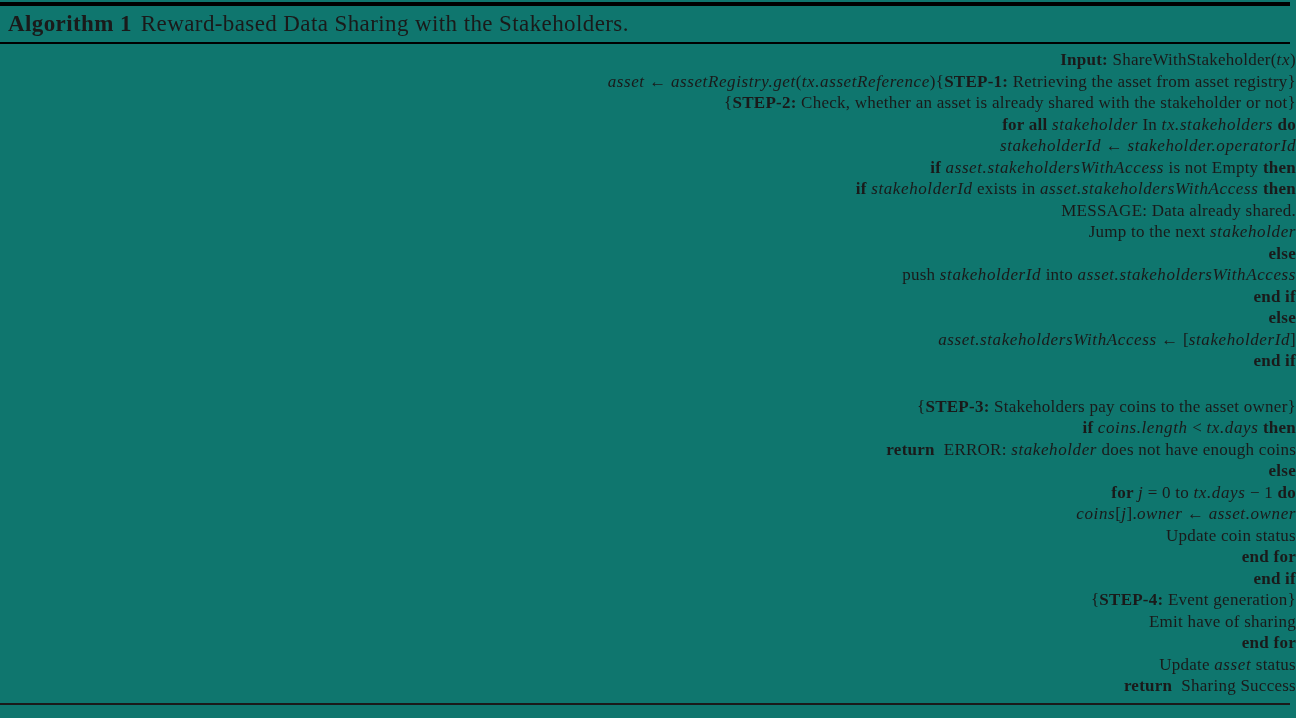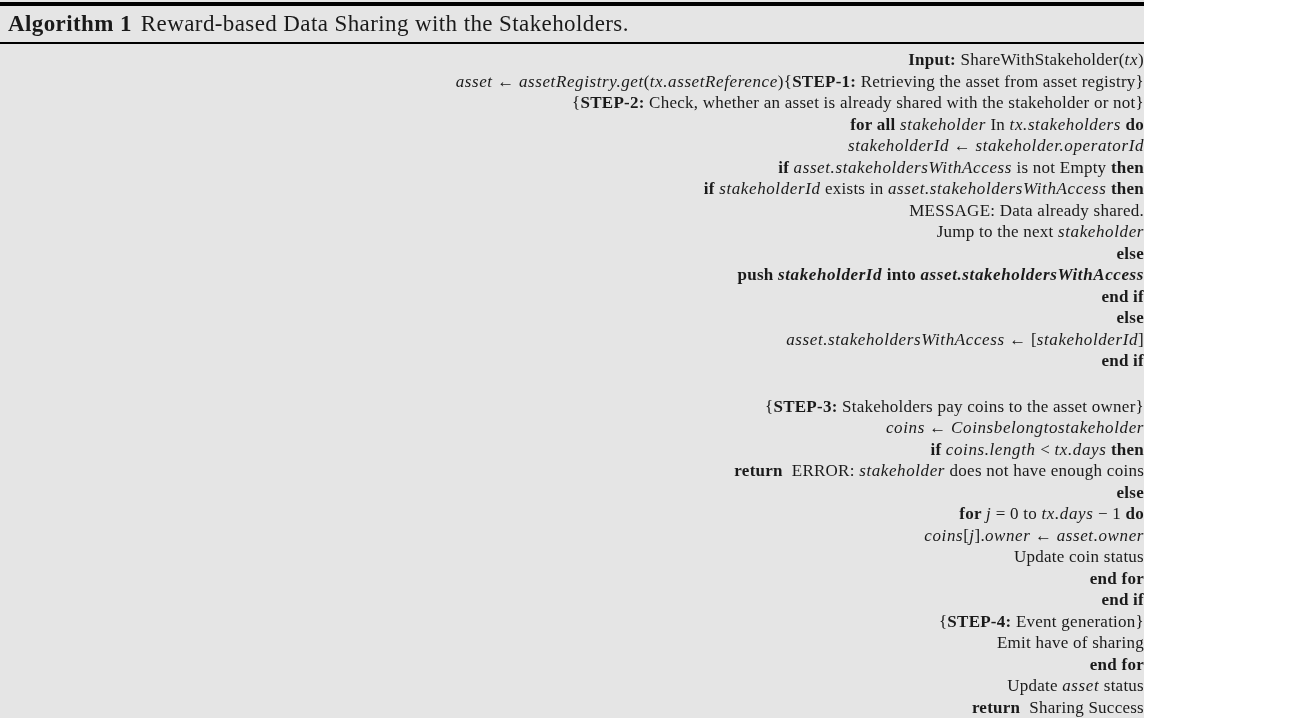--- a/index.html
+++ b/index.html
@@ -2,23 +2,23 @@
 <html><head>
 <meta charset="utf-8">
 <style>
   html, body {
     margin: 0;
     padding: 0;
     background: #ffffff;
   }
   .page {
     position: relative;
-    width: 1144px;
+    width: 1296px;
     height: 718px;
-    background: #e5e5e5;
+    background: #0f766e;
     font-family: "Liberation Serif", "DejaVu Serif", serif;
     color: #1a1a1a;
     overflow: hidden;
     box-sizing: border-box;
   }
   .rule {
     background: #000000;
     margin: 0 4px 0 0;
     width: 1290px;
   }
@@ -66,27 +66,26 @@
       <div class="line" style="padding-left: 10px;"><span class="seg-kw">Input:</span><span class="seg-txt"> ShareWithStakeholder(</span><span class="seg-var">tx</span><span class="seg-txt">)</span></div>
       <div class="line" style="padding-left: 41px;"><span class="seg-var">asset</span><span class="seg-txt"> ← </span><span class="seg-var">assetRegistry.get</span><span class="seg-txt">(</span><span class="seg-var">tx.assetReference</span><span class="seg-txt">){</span><span class="seg-kw">STEP-1:</span><span class="seg-txt"> Retrieving the asset from asset registry}</span></div>
       <div class="line" style="padding-left: 23.2px;"><span class="seg-txt">{</span><span class="seg-kw">STEP-2:</span><span class="seg-txt"> Check, whether an asset is already shared with the stakeholder or not}</span></div>
       <div class="line" style="padding-left: 23.2px;"><span class="seg-kw">for all </span><span class="seg-var">stakeholder</span><span class="seg-txt"> In </span><span class="seg-var">tx.stakeholders</span><span class="seg-kw"> do</span></div>
       <div class="line" style="padding-left: 49.6px;"><span class="seg-var">stakeholderId</span><span class="seg-txt"> ← </span><span class="seg-var">stakeholder.operatorId</span></div>
       <div class="line" style="padding-left: 36.4px;"><span class="seg-kw">if </span><span class="seg-var">asset.stakeholdersWithAccess</span><span class="seg-txt"> is not Empty </span><span class="seg-kw">then</span></div>
       <div class="line" style="padding-left: 49.6px;"><span class="seg-kw">if </span><span class="seg-var">stakeholderId</span><span class="seg-txt"> exists in </span><span class="seg-var">asset.stakeholdersWithAccess</span><span class="seg-kw"> then</span></div>
       <div class="line" style="padding-left: 62.8px;"><span class="seg-txt">MESSAGE: Data already shared.</span></div>
       <div class="line" style="padding-left: 62.8px;"><span class="seg-txt">Jump to the next </span><span class="seg-var">stakeholder</span></div>
       <div class="line" style="padding-left: 49.6px;"><span class="seg-kw">else</span></div>
-      <div class="line" style="padding-left: 62.8px; font-weight: bold;"><span class="seg-txt">push </span><span class="seg-var">stakeholderId</span><span class="seg-txt"> into </span><span class="seg-var">asset.stakeholdersWithAccess</span></div>
+      <div class="line" style="padding-left: 62.8px;"><span class="seg-txt">push </span><span class="seg-var">stakeholderId</span><span class="seg-txt"> into </span><span class="seg-var">asset.stakeholdersWithAccess</span></div>
       <div class="line" style="padding-left: 49.6px;"><span class="seg-kw">end if</span></div>
       <div class="line" style="padding-left: 36.4px;"><span class="seg-kw">else</span></div>
       <div class="line" style="padding-left: 49.6px;"><span class="seg-var">asset.stakeholdersWithAccess</span><span class="seg-txt"> ← [</span><span class="seg-var">stakeholderId</span><span class="seg-txt">]</span></div>
       <div class="line" style="padding-left: 36.4px;"><span class="seg-kw">end if</span></div>
       <div class="line" style="padding-left: 36.4px; margin-top: 24px;"><span class="seg-txt">{</span><span class="seg-kw">STEP-3:</span><span class="seg-txt"> Stakeholders pay coins to the asset owner}</span></div>
-      <div class="line" style="padding-left: 36.4px;"><span class="seg-var">coins</span><span class="seg-txt"> ← </span><span class="seg-var">Coinsbelongtostakeholder</span></div>
       <div class="line" style="padding-left: 36.4px;"><span class="seg-kw">if </span><span class="seg-var">coins.length</span><span class="seg-txt"> &lt; </span><span class="seg-var">tx.days</span><span class="seg-kw"> then</span></div>
       <div class="line" style="padding-left: 49.6px;"><span class="seg-kw">return</span><span class="seg-txt">  ERROR: </span><span class="seg-var">stakeholder</span><span class="seg-txt"> does not have enough coins</span></div>
       <div class="line" style="padding-left: 36.4px;"><span class="seg-kw">else</span></div>
       <div class="line" style="padding-left: 49.6px;"><span class="seg-kw">for </span><span class="seg-var">j</span><span class="seg-txt"> = 0 to </span><span class="seg-var">tx.days</span><span class="seg-txt"> − 1 </span><span class="seg-kw">do</span></div>
       <div class="line" style="padding-left: 62.8px;"><span class="seg-var">coins</span><span class="seg-txt">[</span><span class="seg-var">j</span><span class="seg-txt">].</span><span class="seg-var">owner</span><span class="seg-txt"> ← </span><span class="seg-var">asset.owner</span></div>
       <div class="line" style="padding-left: 62.8px;"><span class="seg-txt">Update coin status</span></div>
       <div class="line" style="padding-left: 49.6px;"><span class="seg-kw">end for</span></div>
       <div class="line" style="padding-left: 36.4px;"><span class="seg-kw">end if</span></div>
       <div class="line" style="padding-left: 36.4px;"><span class="seg-txt">{</span><span class="seg-kw">STEP-4:</span><span class="seg-txt"> Event generation}</span></div>
       <div class="line" style="padding-left: 36.4px;"><span class="seg-txt">Emit have of sharing</span></div>

